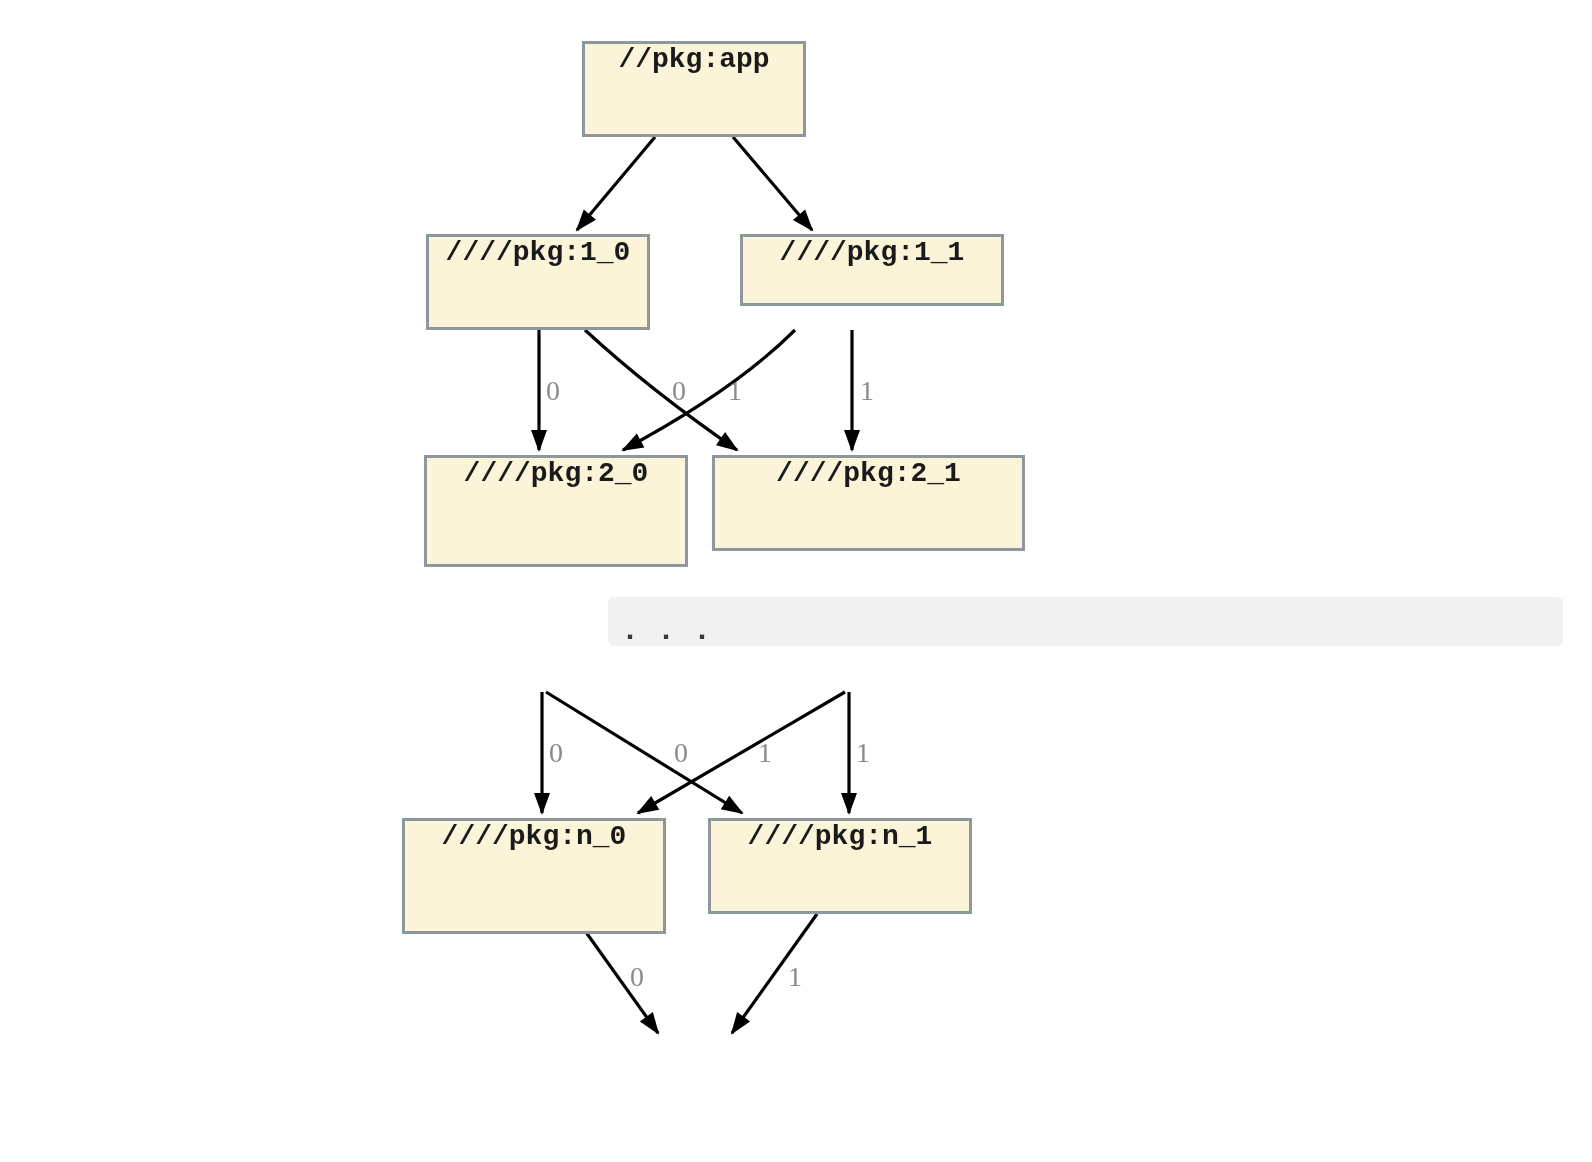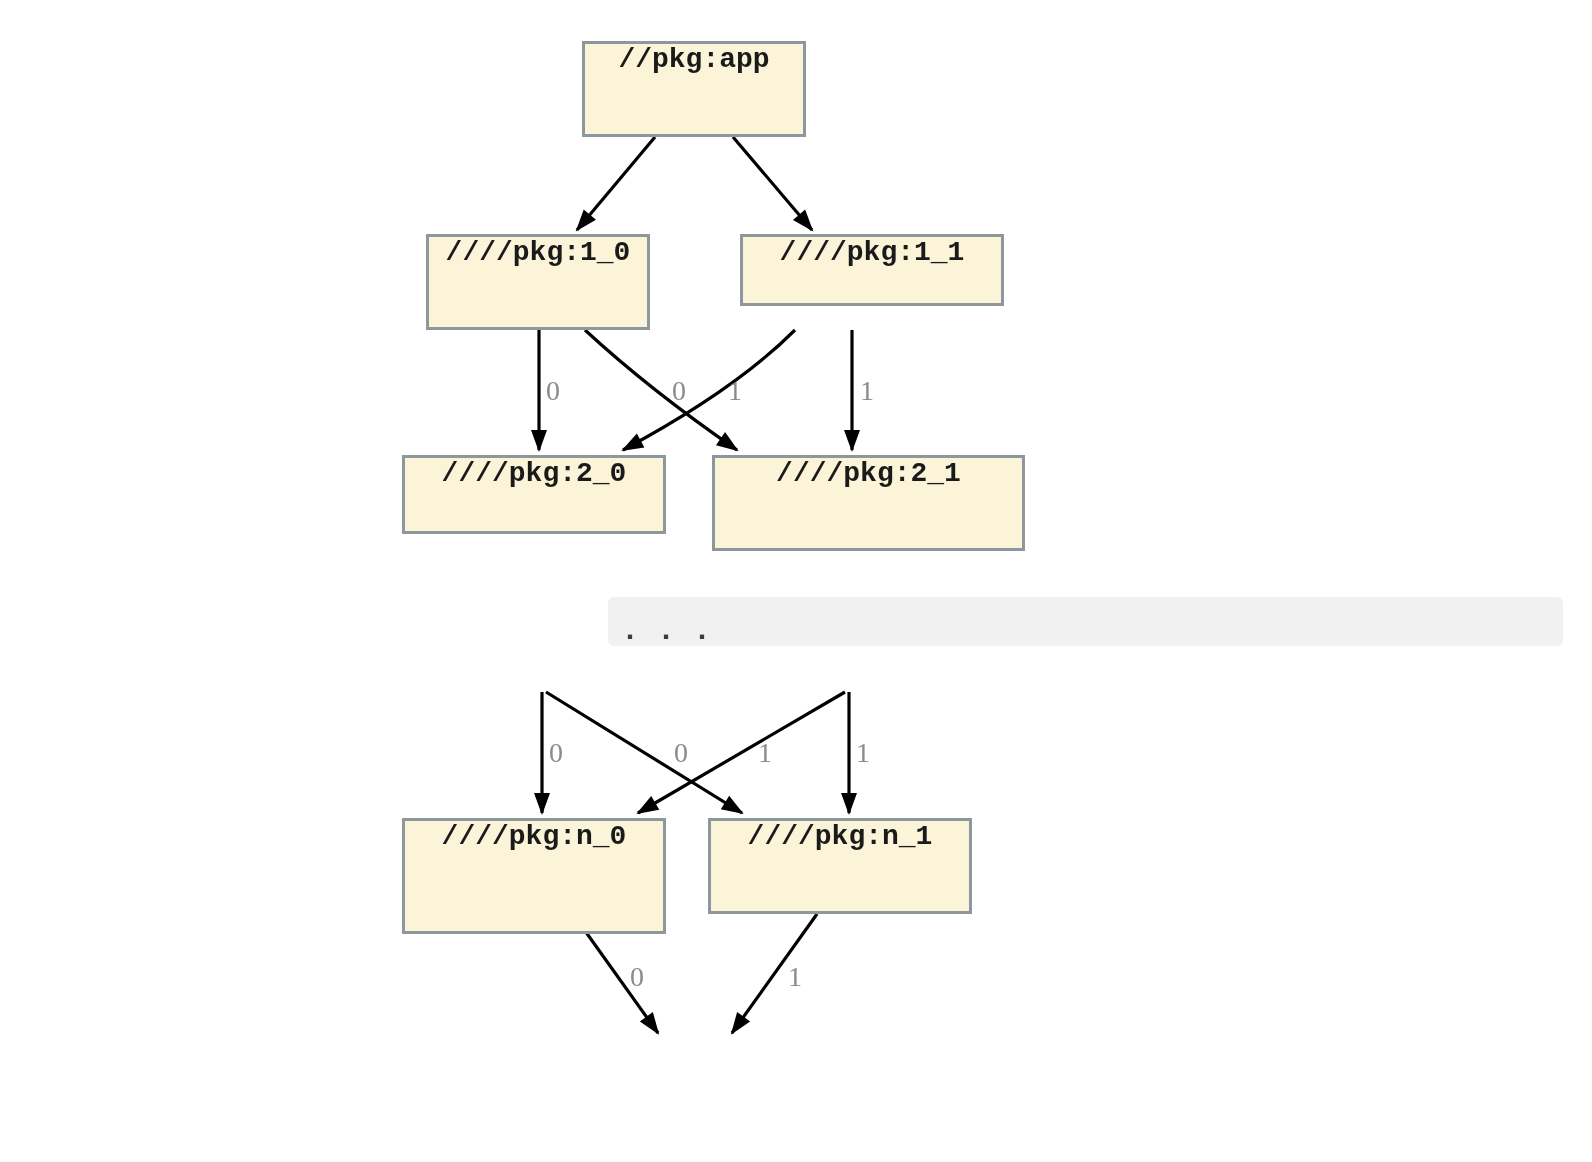--- a/index.html
+++ b/index.html
@@ -115,21 +115,21 @@
   </div>
 
   <div class="node" style="left:402px; top:234px; width:224px; height:96px;margin-left:24px;">
     <span>////pkg:1_0</span>
   </div>
 
   <div class="node" style="left:712px; top:234px; width:264px; height:72px;margin-left:28px;">
     <span>////pkg:1_1</span>
   </div>
 
-  <div class="node" style="left:402px; top:455px; width:264px; height:79px;">
+  <div class="node" style="left:424px; top:455px; width:264px; height:112px;">
     <span>////pkg:2_0</span>
   </div>
 
   <div class="node" style="left:712px; top:455px; width:313px; height:96px;">
     <span>////pkg:2_1</span>
   </div>
 
   <div class="band">
     <span class="dots">. . .</span>
   </div>

